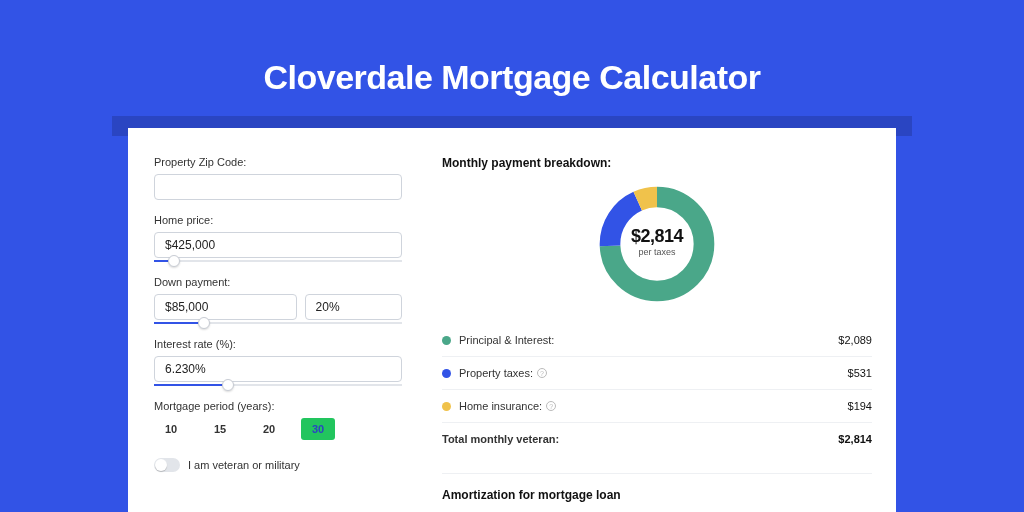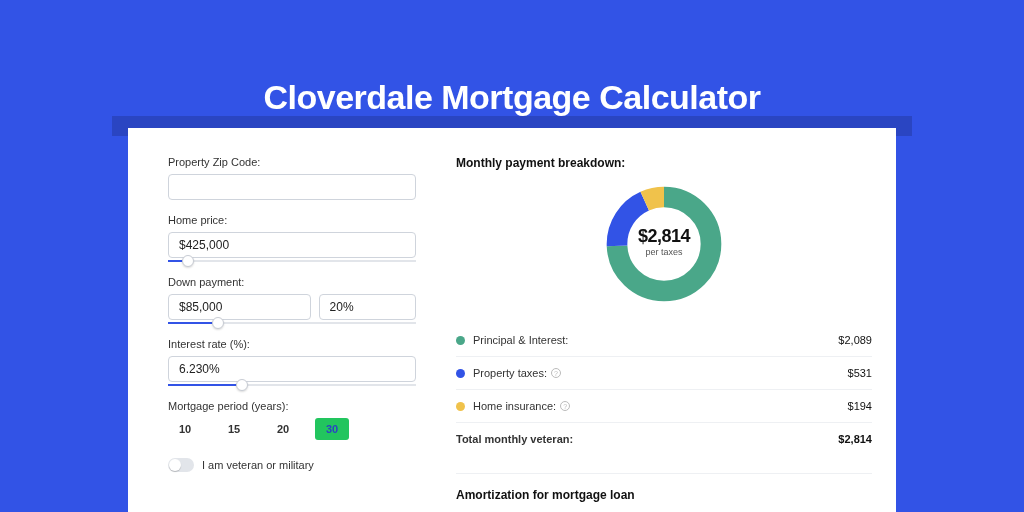--- a/index.html
+++ b/index.html
@@ -4,41 +4,41 @@
 <style>
   * { box-sizing: border-box; margin: 0; padding: 0; }
   html, body { width: 1024px; height: 512px; overflow: hidden; font-family: -apple-system, BlinkMacSystemFont, "Segoe UI", Arial, sans-serif; }
   body { background: #3253e6; }
 
   .page-title {
     text-align: center;
     color: #fff;
     font-size: 34px;
     font-weight: 800;
-    padding-top: 78px;
+    padding-top: 58px;
     padding-bottom: 22px;
     letter-spacing: -0.5px;
   }
 
   .shadow-bar {
     position: absolute;
     left: 112px; right: 112px;
     top: 116px;
     height: 20px;
     background: #2a45c2;
   }
 
   .card {
     position: absolute;
     left: 128px; right: 128px;
     top: 128px;
     bottom: 0;
     background: #fff;
     display: flex;
-    padding: 28px 24px 0 40px;
+    padding: 28px 24px 0 26px;
   }
 
   .left-col { width: 248px; flex: 0 0 248px; }
   .right-col { flex: 1; margin-left: 40px; }
 
   .field-label {
     font-size: 11px;
     color: #333;
     margin-bottom: 6px;
   }

